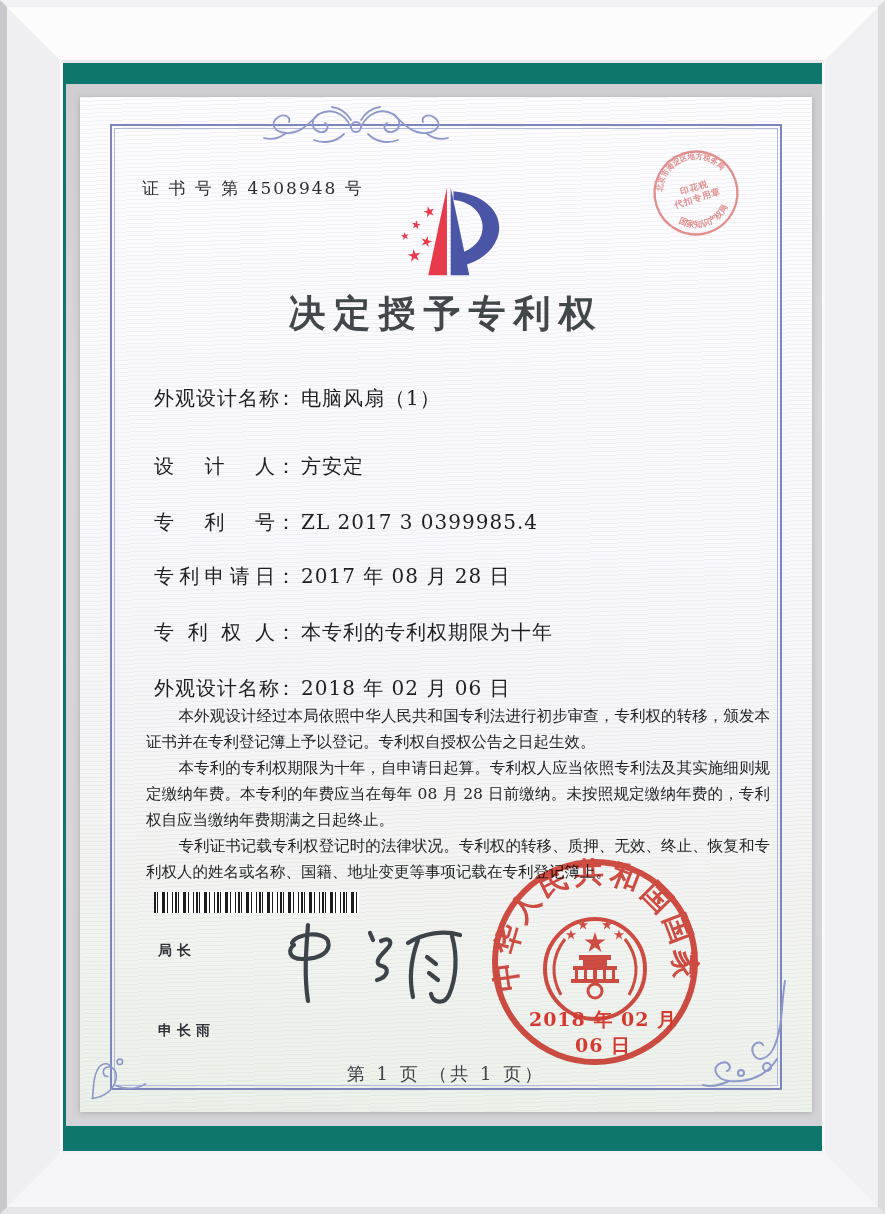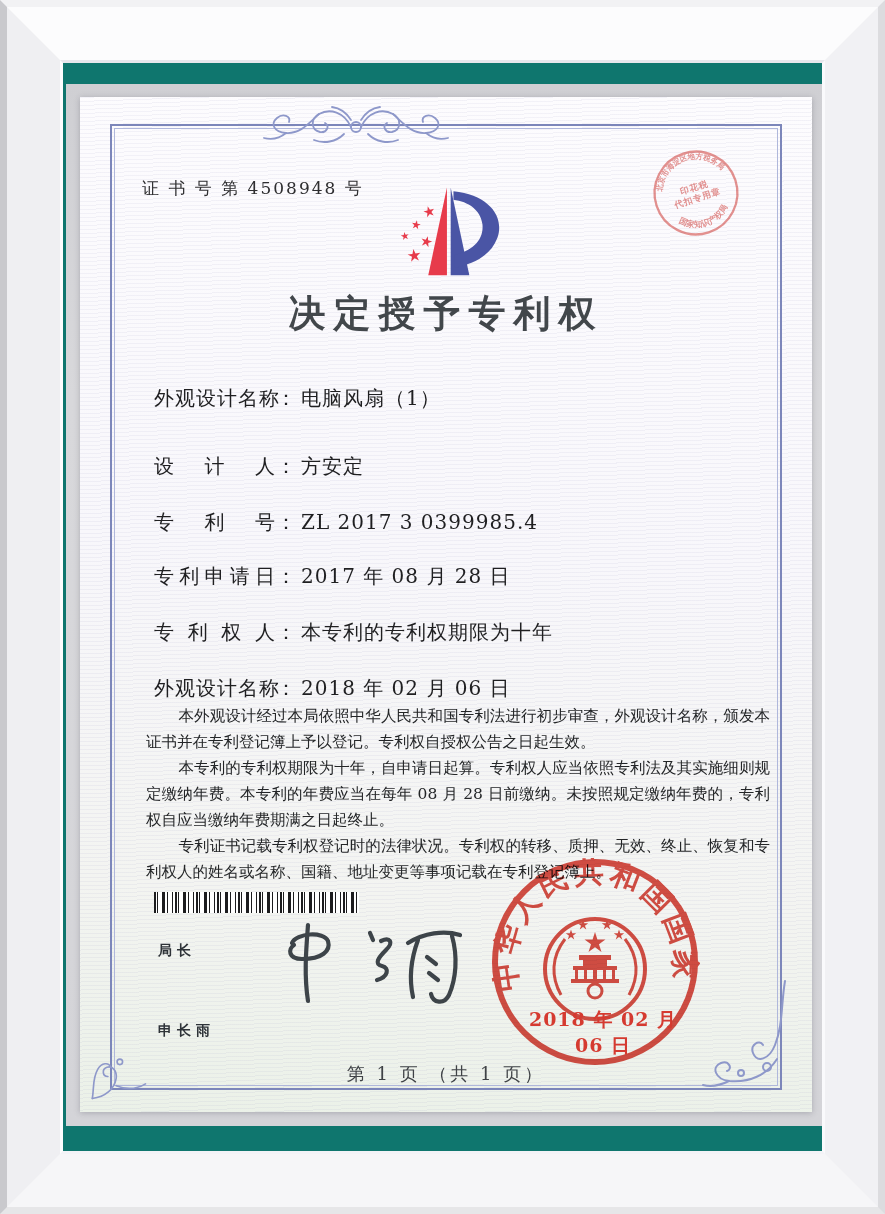--- a/index.html
+++ b/index.html
@@ -131,21 +131,21 @@
       <span class="flabel">专利申请日</span><span class="fcolon">：</span><span class="fvalue">2017 年 08 月 28 日</span>
     </div>
     <div class="field" style="top:522px">
       <span class="flabel">专利权人</span><span class="fcolon">：</span><span class="fvalue">本专利的专利权期限为十年</span>
     </div>
     <div class="field" style="top:578px">
       <span class="flabel">外观设计名称</span><span class="fcolon">：</span><span class="fvalue">2018 年 02 月 06 日</span>
     </div>
 
     <div class="paras">
-      <p>本外观设计经过本局依照中华人民共和国专利法进行初步审查，外观设计名称，颁发本证书并在专利登记簿上予以登记。专利权自授权公告之日起生效。</p>
+      <p>本外观设计经过本局依照中华人民共和国专利法进行初步审查，专利权的转移，颁发本证书并在专利登记簿上予以登记。专利权自授权公告之日起生效。</p>
       <p>本专利的专利权期限为十年，自申请日起算。专利权人应当依照专利法及其实施细则规定缴纳年费。本专利的年费应当在每年 08 月 28 日前缴纳。未按照规定缴纳年费的，专利权自应当缴纳年费期满之日起终止。</p>
       <p>专利证书记载专利权登记时的法律状况。专利权的转移、质押、无效、终止、恢复和专利权人的姓名或名称、国籍、地址变更等事项记载在专利登记簿上。</p>
     </div>
 
     <div class="barcode"></div>
 
     <div class="signer signer-title">局长</div>
     <div class="signer signer-name">申长雨</div>
 
     <svg class="signature" viewBox="0 0 195 105">

